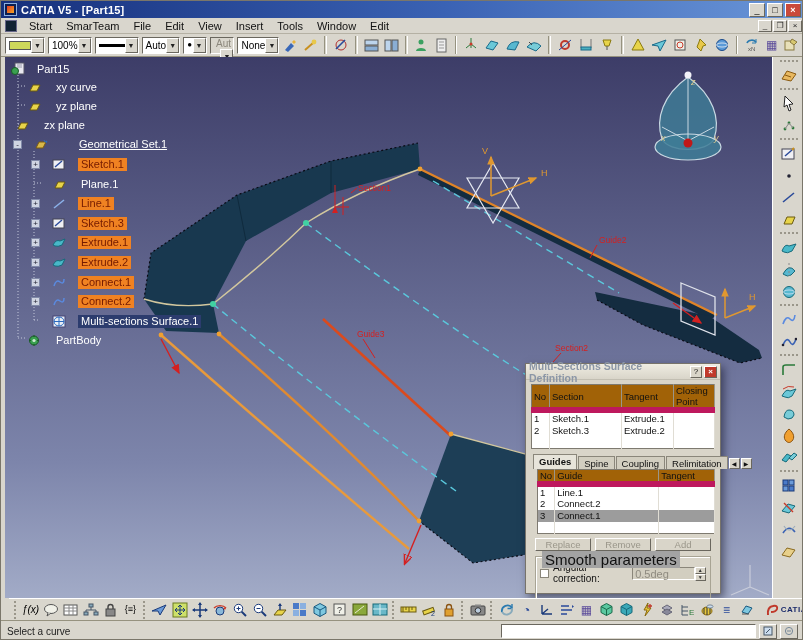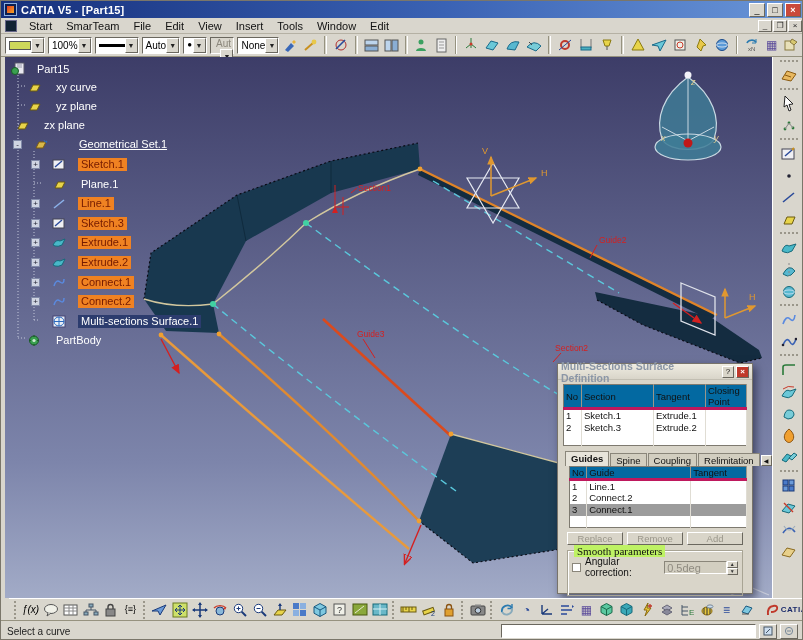--- a/index.html
+++ b/index.html
@@ -44,40 +44,40 @@
   .chip.sel{background:#2c3c6e;color:#fff;}
   .chip.und{text-decoration:underline;margin-left:16px;}
   .exp{width:9px;height:9px;background:#cfd4e2;border:1px solid #8089a8;font-size:8px;line-height:7px;text-align:center;color:#223;flex:none;}
   .expspace{width:9px;flex:none;}
   .ticon{width:14px;height:13px;flex:none;display:flex;align-items:center;justify-content:center;}
   
   .rightbar{position:absolute;right:0;top:0;width:32px;height:541px;background:#d9d6cd;border-left:1px solid #fff;display:flex;flex-direction:column;align-items:center;padding-top:2px;gap:1px;}
   .rgrip{width:18px;height:3px;border-top:2px dotted #9a968a;margin:1px 0;}
   .ric{width:22px;height:21px;display:flex;align-items:center;justify-content:center;}
   
-  .dlg{position:absolute;left:552px;top:306px;width:196px;height:231px;background:#d9d5c9;border:1px solid #77736a;box-shadow:3px 4px 8px rgba(10,10,30,.5);z-index:5;font-size:10px;color:#111;}
+  .dlg{position:absolute;left:520px;top:306px;width:196px;height:231px;background:#d9d5c9;border:1px solid #77736a;box-shadow:3px 4px 8px rgba(10,10,30,.5);z-index:5;font-size:10px;color:#111;}
   .dlg-title{height:16px;display:flex;align-items:center;padding:0 3px;background:linear-gradient(#efece2,#d9d5c9);border-bottom:1px solid #c2beb2;}
   .dlg-title span{font-weight:bold;color:#8b96a6;font-size:10.5px;}
   .dbtn{width:13px;height:12px;margin-left:2px;background:#d9d5c9;border:1px solid;border-color:#fff #6a675e #6a675e #fff;font-size:8px;line-height:10px;text-align:center;}
   .dbtn.x{background:#c0392b;color:#fff;font-weight:bold;}
   .dlg-title .sp{margin-left:auto;}
   table.g{border-collapse:collapse;background:#fff;border:1px solid #7e7a70;width:100%;}
-  table.g th{background:#0369a1;border-right:1px solid #9a968a;border-bottom:3px solid #be185d;font-weight:normal;text-align:left;padding:0 2px;height:13px;font-size:9.5px;}
+  table.g th{background:#a16207;border-right:1px solid #9a968a;border-bottom:6px solid #be185d;font-weight:normal;text-align:left;padding:0 2px;height:13px;font-size:9.5px;}
   table.g td{border-right:1px solid #e0ddd4;padding:0 2px;height:12px;font-size:9.5px;}
   tr.selrow td{background:#9c9c9c;}
   .tabs{display:flex;align-items:flex-end;height:16px;margin-top:4px;padding-left:2px;}
   .tab{border:1px solid #8a867a;border-bottom:none;background:#d2cec0;padding:1px 5px 0;font-size:9.5px;height:13px;margin-right:1px;}
   .tab.active{background:#e7e4da;height:15px;font-weight:bold;}
   .tabarrows{margin-left:auto;display:flex;gap:1px;padding-right:2px;}
   .tabarrows div{width:11px;height:11px;background:#d9d5c9;border:1px solid;border-color:#fff #6a675e #6a675e #fff;font-size:6px;line-height:10px;text-align:center;}
   .btnrow{display:grid;grid-template-columns:1fr 1fr 1fr;gap:4px;margin:4px 4px 0;}
   .dbut{height:13px;background:#d9d5c9;border:1px solid;border-color:#fff #6a675e #6a675e #fff;text-align:center;font-size:9.5px;line-height:12px;}
   .dbut.dis{color:#9a968a;}
   .grp{margin:5px 4px 0;border:1px solid #a8a494;box-shadow:inset 1px 1px 0 #fff;position:relative;padding:8px 4px 4px;height:46px;}
-  .grp-l{position:absolute;top:-6px;left:6px;background:#bef264;padding:0 3px;font-size:11px;font-family:Liberation Serif, serif;}
+  .grp-l{position:absolute;top:-6px;left:6px;background:#a3a3a3;padding:0 3px;font-size:15px;}
   .prow{display:flex;align-items:center;height:16px;margin-bottom:2px;}
   .cb{width:9px;height:9px;background:#fff;border:1px solid #8a867a;margin-right:4px;flex:none;}
   .pfield{margin-left:auto;width:66px;height:13px;background:#d2cec0;border:1px solid;border-color:#8a867a #fff #fff #8a867a;color:#8f8b80;font-size:11px;padding:0 2px;line-height:12px;}
   .spin{width:12px;height:13px;display:flex;flex-direction:column;}
   .spin div{flex:1;background:#d9d5c9;border:1px solid;border-color:#fff #6a675e #6a675e #fff;font-size:5px;line-height:5px;text-align:center;color:#333;}
   
   .botbar{position:absolute;left:8px;top:597px;width:803px;height:22px;background:#d9d6cd;border-top:1px solid #fff;display:flex;align-items:center;padding:0 3px;gap:1px;}
   .statusbar{position:absolute;left:0;top:619px;width:803px;height:21px;background:#d9d6cd;border-top:1px solid #96927f;display:flex;align-items:center;padding:0 6px;font-size:10px;color:#222;}
   .cmdinput{margin-left:auto;width:255px;height:14px;background:#fff;border:1px solid;border-color:#6a675e #fff #fff #6a675e;font-size:9px;}
   .sbtn{width:18px;height:15px;margin-left:3px;background:#d9d6cd;border:1px solid;border-color:#fff #6a675e #6a675e #fff;display:flex;align-items:center;justify-content:center;}

